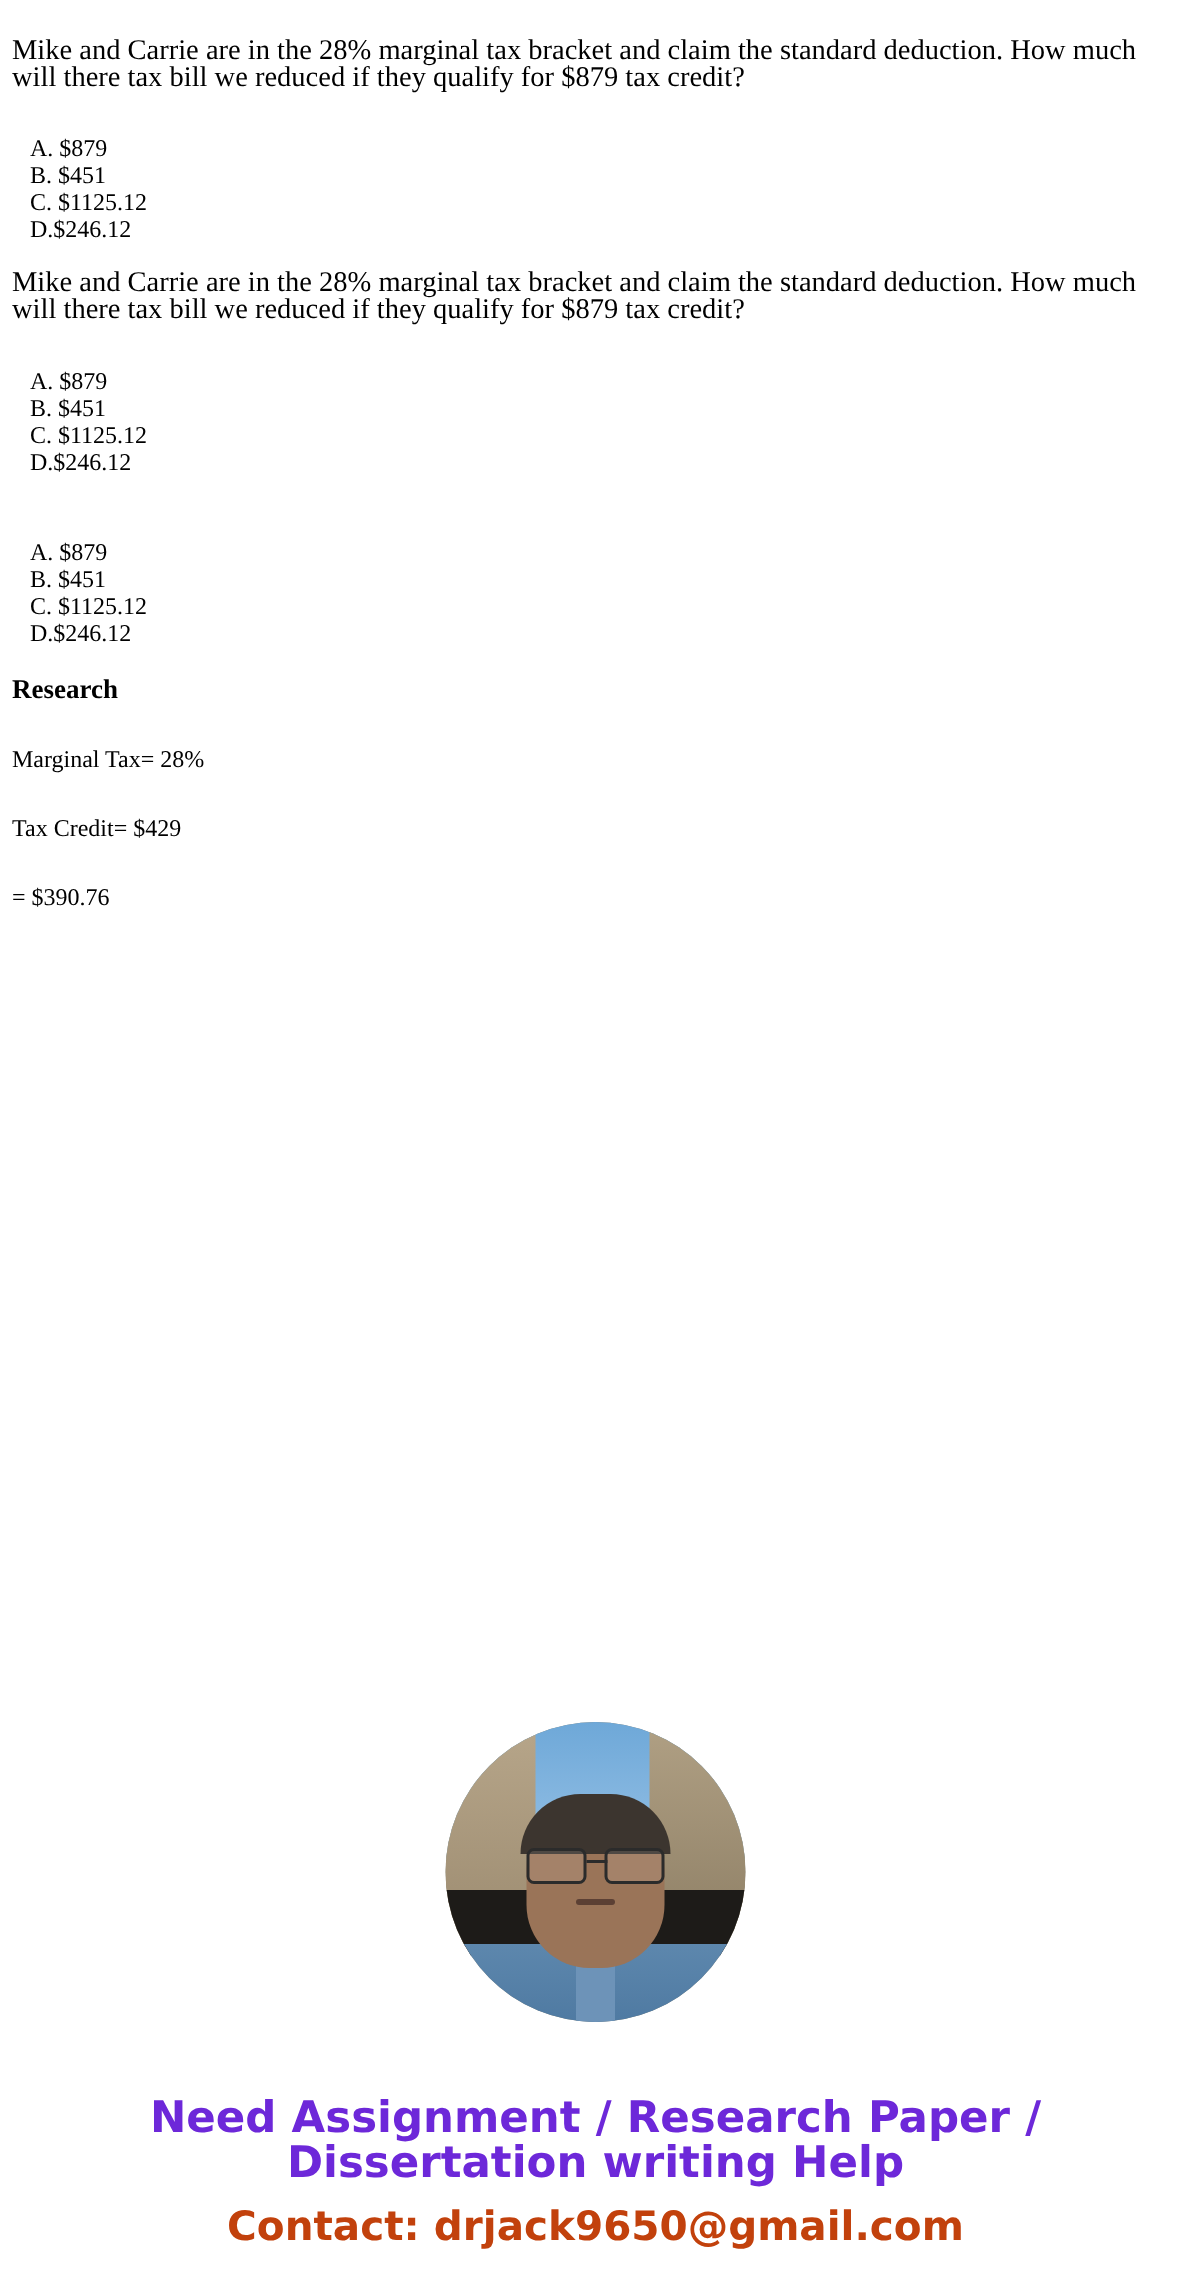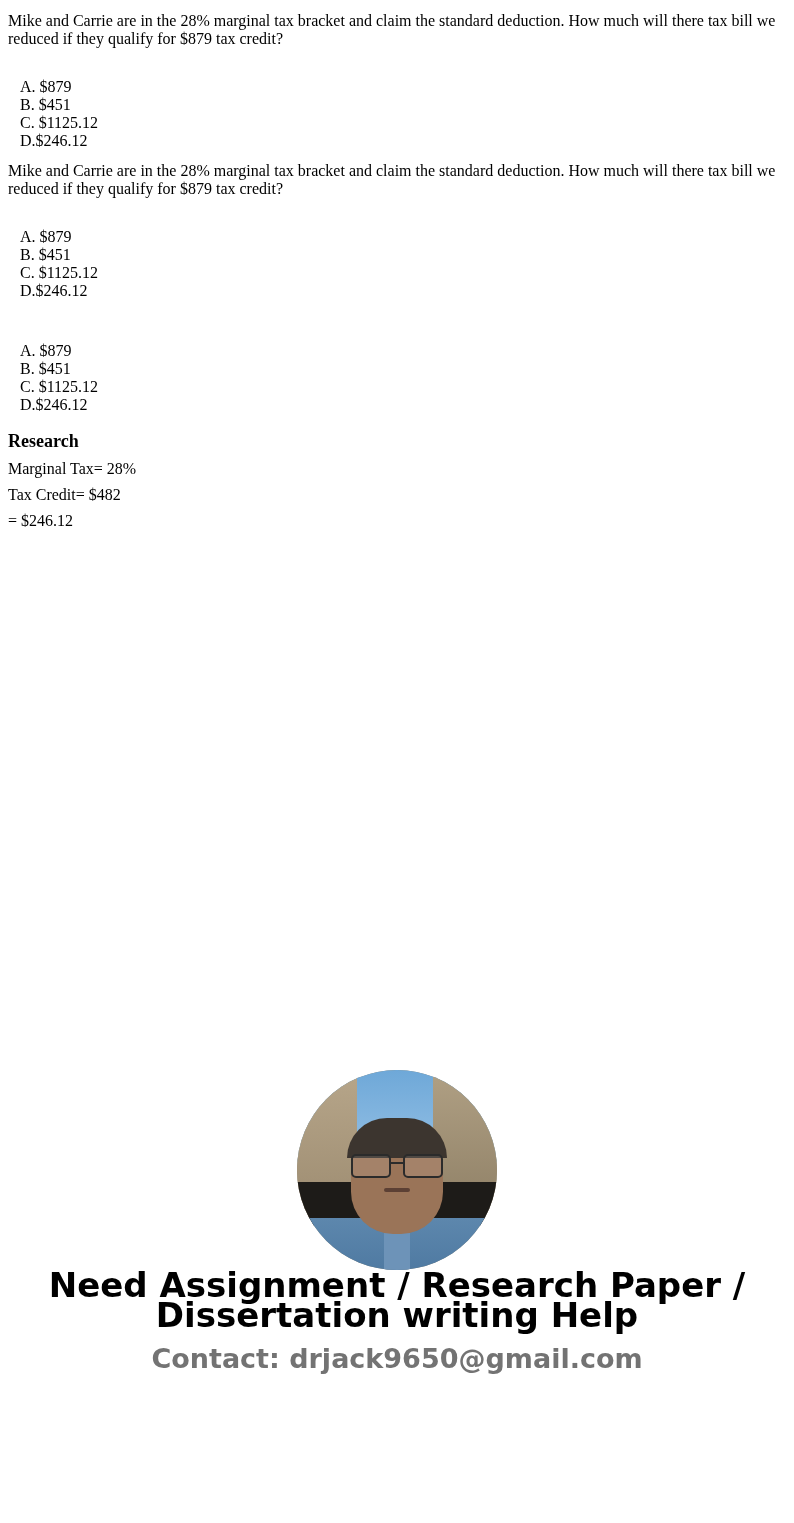--- a/index.html
+++ b/index.html
@@ -16,22 +16,22 @@
     line-height: 1.15;
   }
   .page {
     width: 794px;
     position: relative;
   }
   .doc {
     padding: 8px 8px 0 8px;
   }
   p.q {
-    margin: 4px 0 0 0;
-    font-size: 16px;
+    margin: 17px 0 0 0;
+    font-size: 19px;
     line-height: 18px;
   }
   .spacer-line {
     height: 18px;
   }
   .choices {
     margin: 12px;
   }
   .choices div {
     font-size: 16px;
@@ -42,21 +42,21 @@
   }
   h3.solution {
     font-size: 18px;
     font-weight: bold;
     margin: 16px 0 0 0;
     line-height: 22px;
   }
   p.step {
     font-size: 16px;
     line-height: 18px;
-    margin: 8px 0 0 0;
+    margin: 28px 0 0 0;
   }
   .promo {
     margin-top: 540px;
     text-align: center;
     padding-bottom: 20px;
   }
   .avatar-wrap {
     display: flex;
     justify-content: center;
   }
@@ -150,31 +150,32 @@
     position: absolute;
     left: 50%; top: 59%;
     transform: translateX(-50%);
     width: 26px; height: 4px;
     background: #5c4034;
     border-radius: 3px;
   }
   .promo-text {
     font-family: "DejaVu Sans", "Liberation Sans", sans-serif;
     font-weight: bold;
-    font-size: 34px;
+    font-size: 29px;
     line-height: 30px;
-    color: #000000;
+    color: #6d28d9;
+    margin-top: 48px;
     padding: 0 16px;
   }
   .promo-line2 {
     font-family: "DejaVu Sans", "Liberation Sans", sans-serif;
     font-weight: bold;
     font-size: 27px;
     line-height: 30px;
-    color: #737373;
+    color: #c2410c;
     margin-top: 14px;
   }
 </style>
 </head>
 <body>
 
 <div class="page">
 
   <div class="doc">
 
@@ -205,22 +206,22 @@
     <div class="choices">
       <div>A. $879</div>
       <div>B. $451</div>
       <div>C. $1125.12</div>
       <div>D.$246.12</div>
     </div>
 
     <h3 class="solution">Research</h3>
 
     <p class="step">Marginal Tax= 28%</p>
-    <p class="step">Tax Credit= $482</p>
-    <p class="step">= $246.12</p>
+    <p class="step">Tax Credit= $429</p>
+    <p class="step">= $390.76</p>
 
   </div>
 
   <div class="promo">
 
     <div class="avatar-wrap">
       <div class="avatar">
         <div class="av-sky"></div>
         <div class="av-wallL"></div>
         <div class="av-wallR"></div>

